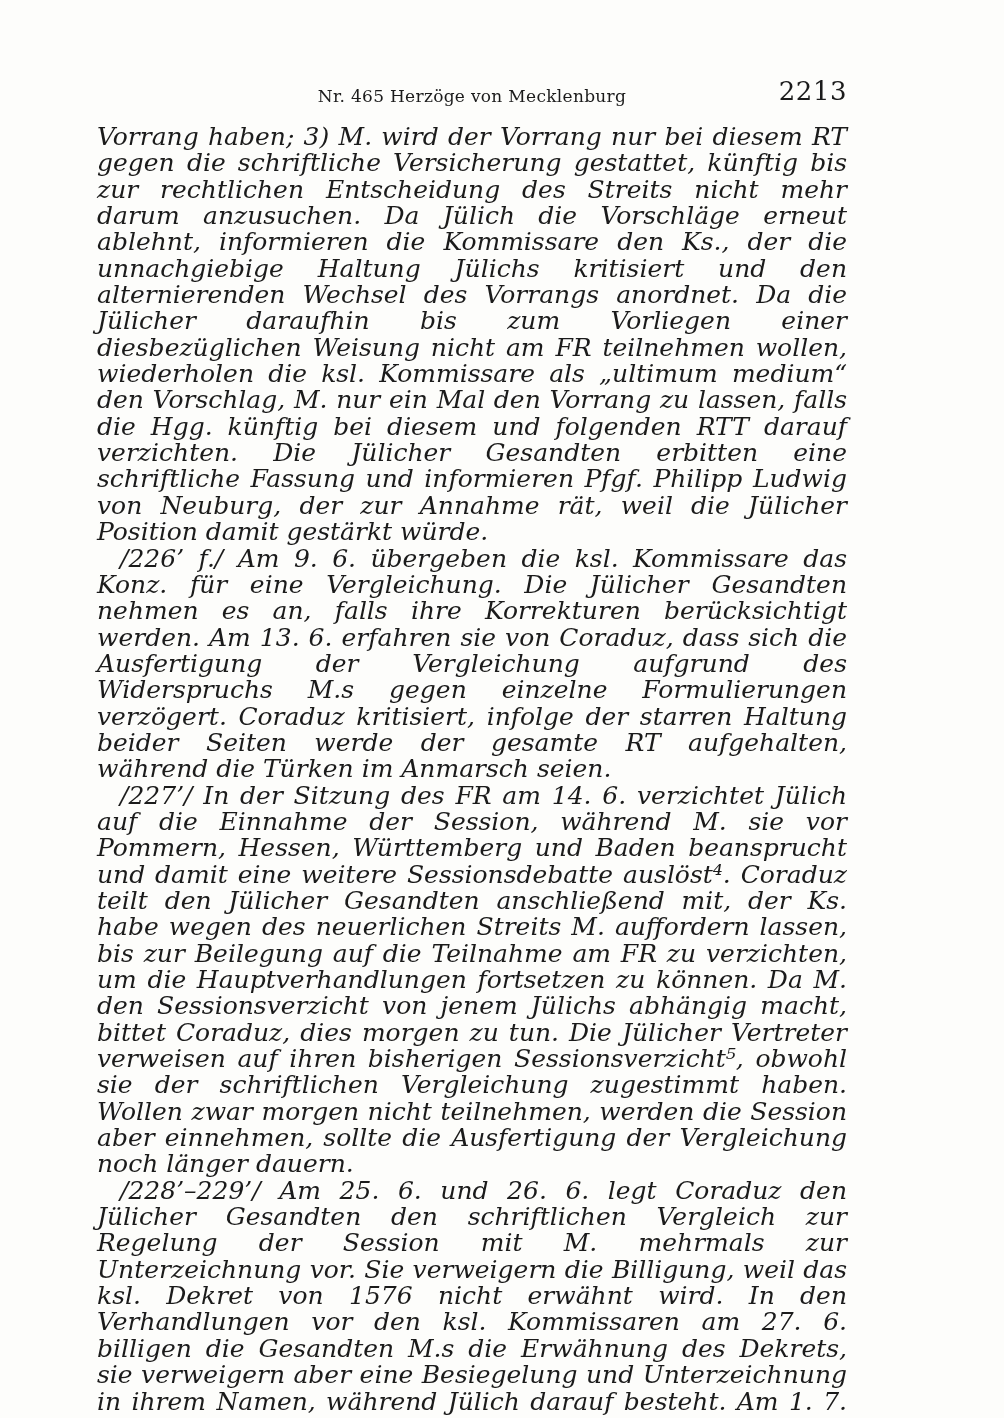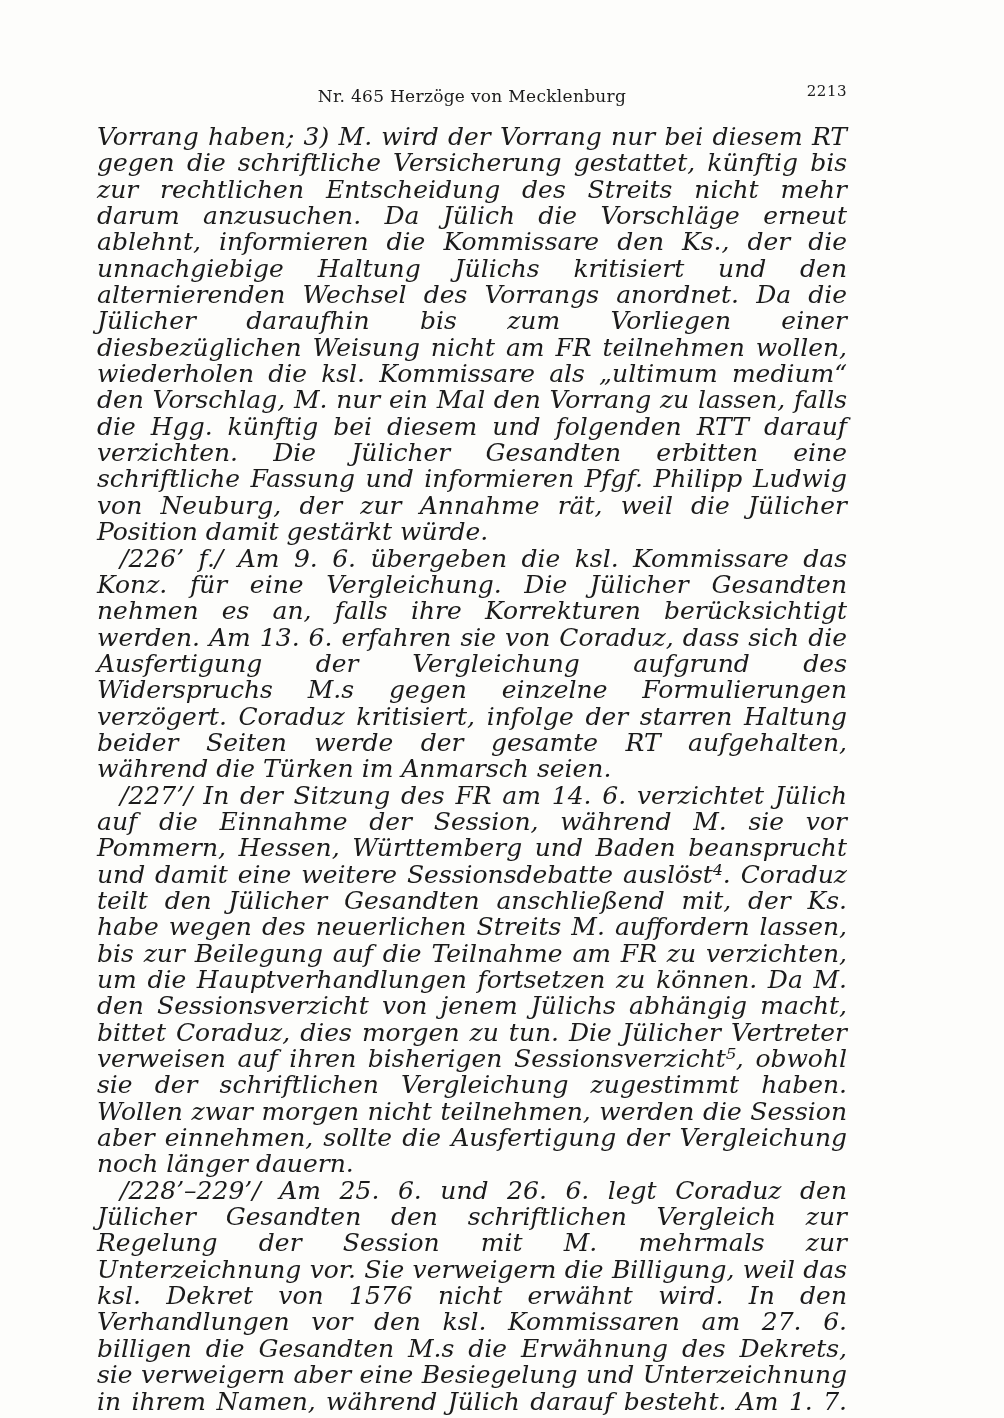--- a/index.html
+++ b/index.html
@@ -29,21 +29,21 @@
     color: #1b1b1b;
     text-align: center;
   }
   .header-title {
     letter-spacing: 0.3px;
   }
   .page-number {
     position: absolute;
     right: 0;
     top: -5px;
-    font-size: 15px;
+    font-size: 26px;
     letter-spacing: 0.5px;
   }
   .body-text {
     margin-top: 10px;
     font-family: "DejaVu Serif", serif;
     font-style: italic;
     font-size: 25px;
     line-height: 26.35px;
     color: #1b1b1b;
     text-align: justify;

